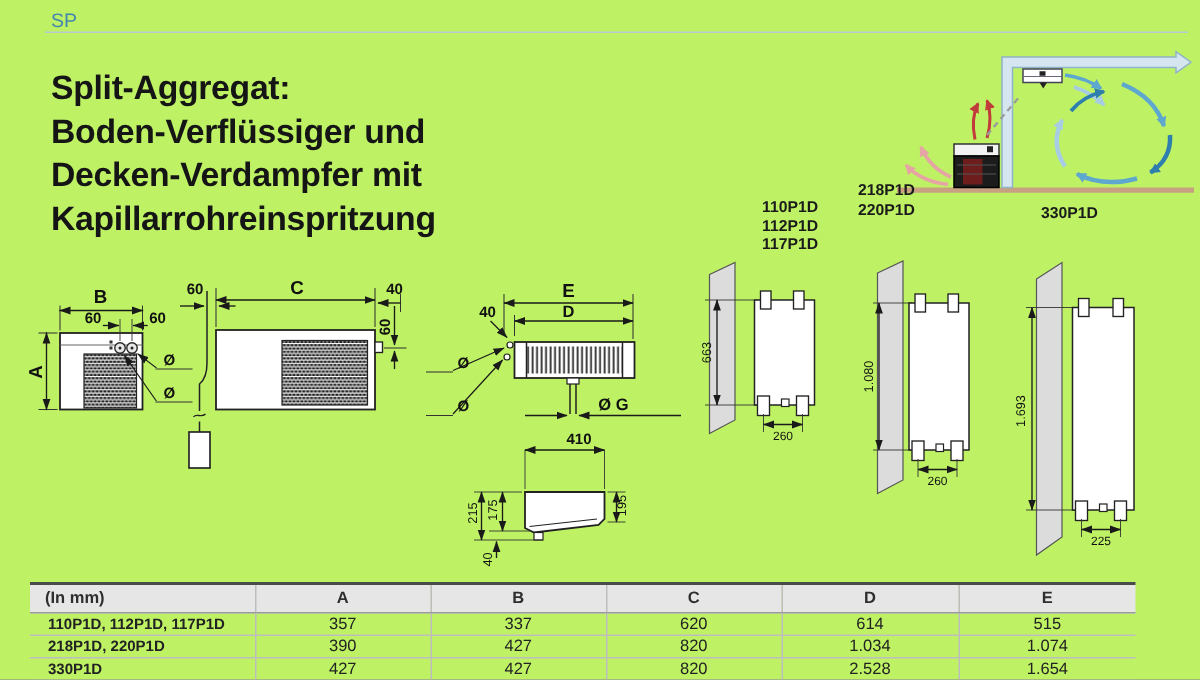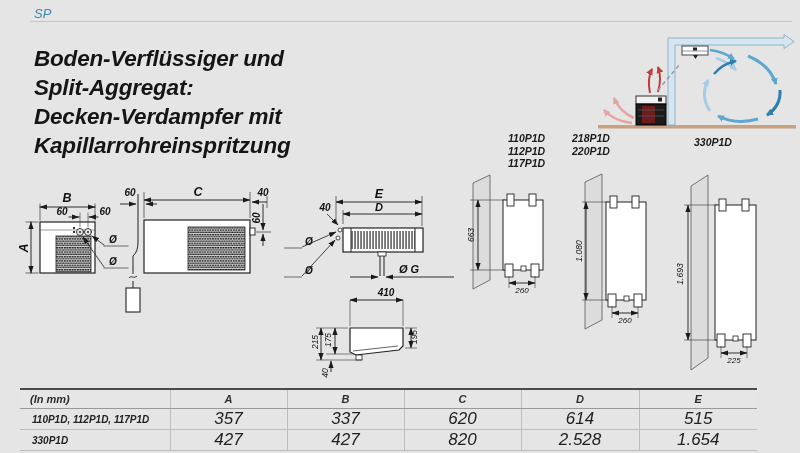--- a/index.html
+++ b/index.html
@@ -1,20 +1,19 @@
 <!DOCTYPE html>
 <html><head>
 <meta charset="utf-8">
 <style>
   html,body{margin:0;padding:0;background:#888;}
   .page{
-    position:relative;width:800px;height:453px;background:#e5e5e5;
+    position:relative;width:800px;height:453px;background:#bef264;
     font-family:"Liberation Sans", sans-serif;color:#1a1a1a;overflow:hidden;
     margin:0 auto;
-    font-style:italic;
   }
   .hdr-code{position:absolute;left:34px;top:6px;font-size:13px;color:#4286ad;}
   .hdr-right{position:absolute;right:12px;top:2px;font-size:15px;color:#4286ad;}
   .hdr-rule{position:absolute;left:30px;right:8px;top:21px;border-top:1px solid #b9c9d4;}
   .title{position:absolute;left:34px;top:44px;font-size:22.5px;font-weight:bold;
          line-height:29px;color:#151515;letter-spacing:-0.2px;}
   .model-label{position:absolute;font-size:10.5px;font-weight:bold;line-height:12.5px;color:#1a1a1a;}
   .illu{position:absolute;left:598px;top:26px;}
   .drawings{position:absolute;left:18px;top:130px;}
   svg text{font-family:"Liberation Sans", sans-serif;fill:#111;}
@@ -22,35 +21,35 @@
   .dimN{font-size:10px;font-weight:bold;}
   .dimS{font-size:8.5px;}
   .tbl-wrap{position:absolute;left:20px;top:388px;width:737px;}
   table.dims{border-collapse:collapse;width:737px;table-layout:fixed;
              border-top:2px solid #4a4a4a;border-bottom:1px solid #bdbdbd;}
   table.dims th, table.dims td{border-right:1px solid #bdbdbd;padding:0 6px;}
   table.dims th:last-child, table.dims td:last-child{border-right:none;}
   table.dims thead th{background:#e6e6e6;border-bottom:1px solid #999;
       font-size:11px;height:18px;text-align:center;color:#2e2e2e;}
   table.dims thead th.lbl{text-align:left;padding-left:10px;}
-  table.dims tbody td{border-bottom:1px solid #bdbdbd;font-size:17px;height:14px;
+  table.dims tbody td{border-bottom:1px solid #bdbdbd;font-size:11px;height:14px;
       text-align:center;color:#222;}
   table.dims tbody td.lbl{text-align:left;font-weight:bold;font-size:10px;padding-left:12px;}
 </style>
 </head>
 <body>
 
 <div class="page">
 
   <div class="hdr-code">SP</div>
   <div class="hdr-rule"></div>
 
   <div class="title">
+    <div>Split-Aggregat:</div>
     <div>Boden-Verflüssiger und</div>
-    <div>Split-Aggregat:</div>
     <div>Decken-Verdampfer mit</div>
     <div>Kapillarrohreinspritzung</div>
   </div>
 
   <svg class="illu" width="200" height="112" viewBox="0 0 200 112">
     <defs>
       <marker id="bB1" markerWidth="9" markerHeight="9" refX="6" refY="4" orient="auto" markerUnits="userSpaceOnUse">
           <path d="M0,0.5 L7,4 L0,7.5 Z" fill="#2f7fae"></path>
         </marker>
       <marker id="bB2" markerWidth="9" markerHeight="9" refX="6" refY="4" orient="auto" markerUnits="userSpaceOnUse">
@@ -98,21 +97,21 @@
       <rect x="60" y="71.5" width="4" height="4" fill="#222"></rect>
     </g>
     <line x1="60" y1="64" x2="82" y2="38" stroke="#999" stroke-width="1.5" stroke-dasharray="4,3"></line>
   </svg>
 
   <div class="model-label" style="left:508px;top:132px;">
     <div>110P1D</div>
     <div>112P1D</div>
     <div>117P1D</div>
   </div>
-  <div class="model-label" style="left:572px;top:132px;">
+  <div class="model-label" style="left:572px;top:121px;">
     <div>218P1D</div>
     <div>220P1D</div>
   </div>
   <div class="model-label" style="left:694px;top:136px;">
     <div>330P1D</div>
   </div>
 
   <svg class="drawings" width="775" height="256" viewBox="0 0 775 256">
     <defs>
       <marker id="aE" markerWidth="8" markerHeight="7" refX="7" refY="3.5" orient="auto" markerUnits="userSpaceOnUse">
@@ -340,20 +339,28 @@
       <tbody>
         <tr>
           <td class="lbl">110P1D, 112P1D, 117P1D</td>
           <td>357</td>
           <td>337</td>
           <td>620</td>
           <td>614</td>
           <td>515</td>
         </tr>
         <tr>
+          <td class="lbl">218P1D, 220P1D</td>
+          <td>390</td>
+          <td>427</td>
+          <td>820</td>
+          <td>1.034</td>
+          <td>1.074</td>
+        </tr>
+        <tr>
           <td class="lbl">330P1D</td>
           <td>427</td>
           <td>427</td>
           <td>820</td>
           <td>2.528</td>
           <td>1.654</td>
         </tr>
       </tbody>
     </table>
   </div>

